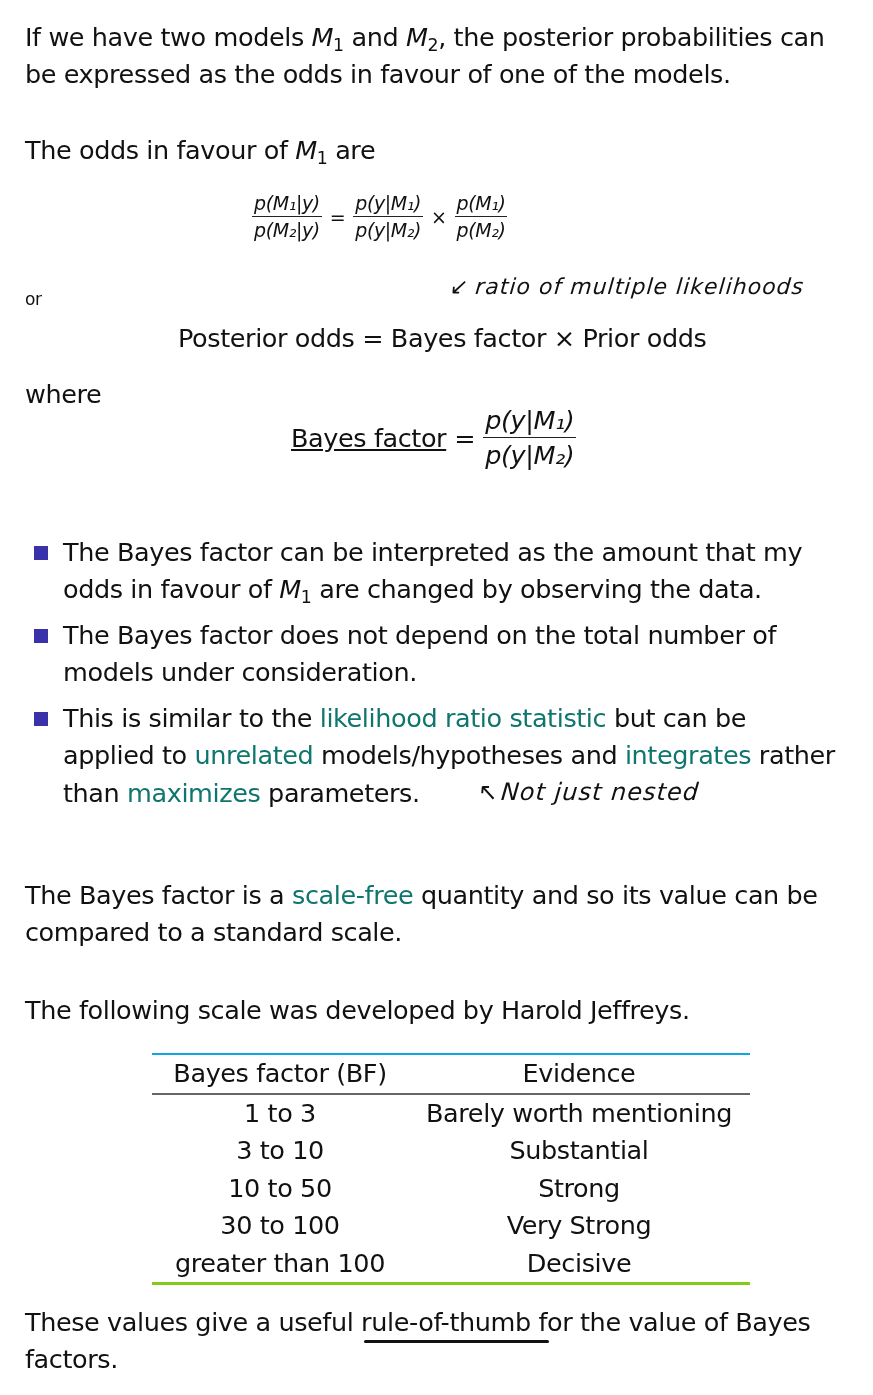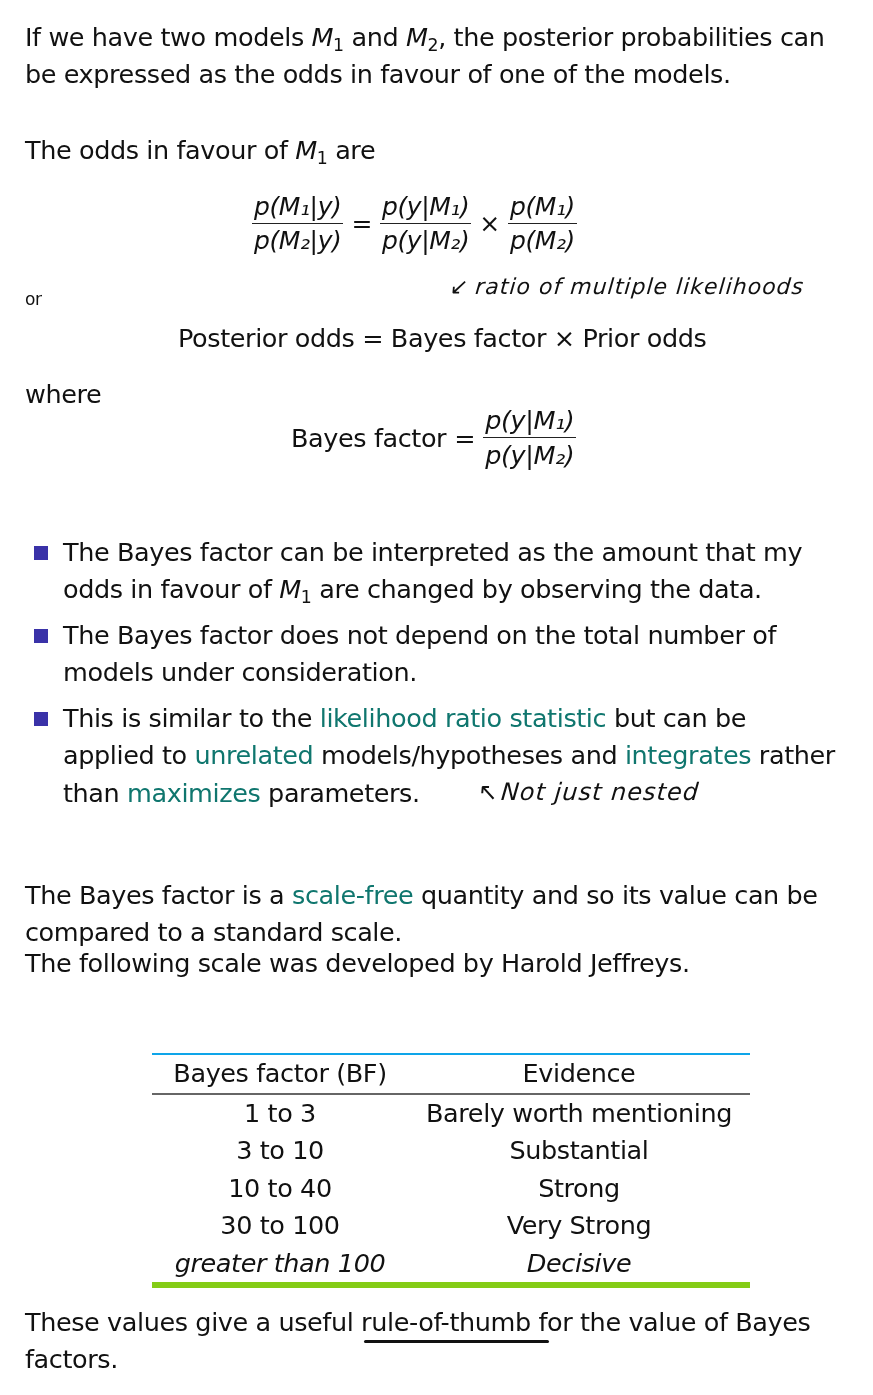--- a/index.html
+++ b/index.html
@@ -17,36 +17,36 @@
   .frac .den { padding: 2px 2px 0 2px; border-top: 1.5px solid #222; }
   .op { display: inline-block; margin: 0 8px; vertical-align: middle; }
   .bullet { position: absolute; width: 14px; height: 14px; background: #3a32a8; }
   .hand {
     font-family: "DejaVu Sans", sans-serif; font-style: italic; font-weight: 300;
     color: #111; letter-spacing: 1px; font-size: 22px; transform: skewX(-5deg);
   }
   table.scale { position: absolute; left: 152px; top: 1053px; width: 598px; border-collapse: collapse; }
   table.scale th, table.scale td { text-align: center; font-weight: normal; padding: 0; height: 37.5px; line-height: 37.5px; }
   table.scale thead tr { border-top: 2px solid #0ea5e9; border-bottom: 2px solid #666; }
-  table.scale tbody tr:last-child { border-bottom: 6px solid #84cc16; font-style: italic; }
+  table.scale tbody tr:last-child { border-bottom: 3px solid #84cc16; }
   .uline { position: absolute; height: 3px; background: #111; border-radius: 2px; }
 </style>
 </head>
 <body>
 
 <div class="abs" style="left:25px; top:22px;">
   <span>If we have two models </span><span class="m"><span>M</span><sub>1</sub></span><span> and </span><span class="m"><span>M</span><sub>2</sub></span><span>, the posterior probabilities can</span>
 </div>
 <div class="abs" style="left:25px; top:59px;">be expressed as the odds in favour of one of the models.</div>
 
 <div class="abs" style="left:25px; top:135px;">
   <span>The odds in favour of </span><span class="m"><span>M</span><sub>1</sub></span><span> are</span>
 </div>
 
-<div class="abs" style="left:252px; top:192px; font-size:25px;">
+<div class="abs" style="left:252px; top:192px; font-size:19px;">
   <span class="frac m">
     <span class="num">p(M₁|y)</span>
     <span class="den">p(M₂|y)</span>
   </span><span class="op">=</span><span class="frac m">
     <span class="num">p(y|M₁)</span>
     <span class="den">p(y|M₂)</span>
   </span><span class="op">×</span><span class="frac m">
     <span class="num">p(M₁)</span>
     <span class="den">p(M₂)</span>
   </span>
@@ -55,21 +55,21 @@
 <div class="abs" style="left:25px; top:289px; font-size:17px;">or</div>
 <div class="abs hand" style="left:450px; top:274px;">
   <span style="margin-right:6px;">↙</span><span>ratio of multiple likelihoods</span>
 </div>
 
 <div class="abs" style="left:178px; top:323px;">Posterior odds = Bayes factor × Prior odds</div>
 
 <div class="abs" style="left:25px; top:379px;">where</div>
 
 <div class="abs" style="left:291px; top:405px;">
-  <span style="vertical-align:middle;">Bayes factor</span><span class="op">=</span><span class="frac m">
+  <span style="vertical-align:middle;text-decoration:underline;">Bayes factor</span><span class="op">=</span><span class="frac m">
     <span class="num">p(y|M₁)</span>
     <span class="den">p(y|M₂)</span>
   </span>
 </div>
 
 <div class="bullet" style="left:34px; top:546px;"></div>
 <div class="abs" style="left:63px; top:537px;">The Bayes factor can be interpreted as the amount that my</div>
 <div class="abs" style="left:63px; top:574px;">
   <span>odds in favour of </span><span class="m"><span>M</span><sub>1</sub></span><span> are changed by observing the data.</span>
 </div>
@@ -90,40 +90,40 @@
 </div>
 <div class="abs hand" style="left:478px; top:778px; font-size:24px;">
   <span style="margin-right:2px;">↖</span><span>Not just nested</span>
 </div>
 
 <div class="abs" style="left:25px; top:880px;">
   <span>The Bayes factor is a </span><span class="red">scale-free</span><span> quantity and so its value can be</span>
 </div>
 <div class="abs" style="left:25px; top:917px;">compared to a standard scale.</div>
 
-<div class="abs" style="left:25px; top:948px;text-align:right;">The following scale was developed by Harold Jeffreys.</div>
+<div class="abs" style="left:25px; top:995px;text-align:right;">The following scale was developed by Harold Jeffreys.</div>
 
 <table class="scale">
   <thead>
     <tr>
       <th style="width:256px;">Bayes factor (BF)</th>
       <th>Evidence</th>
     </tr>
   </thead>
   <tbody>
     <tr>
       <td>1 to 3</td>
       <td>Barely worth mentioning</td>
     </tr>
     <tr>
       <td>3 to 10</td>
       <td>Substantial</td>
     </tr>
     <tr>
-      <td>10 to 40</td>
+      <td>10 to 50</td>
       <td>Strong</td>
     </tr>
     <tr>
       <td>30 to 100</td>
       <td>Very Strong</td>
     </tr>
     <tr>
       <td>greater than 100</td>
       <td>Decisive</td>
     </tr>

